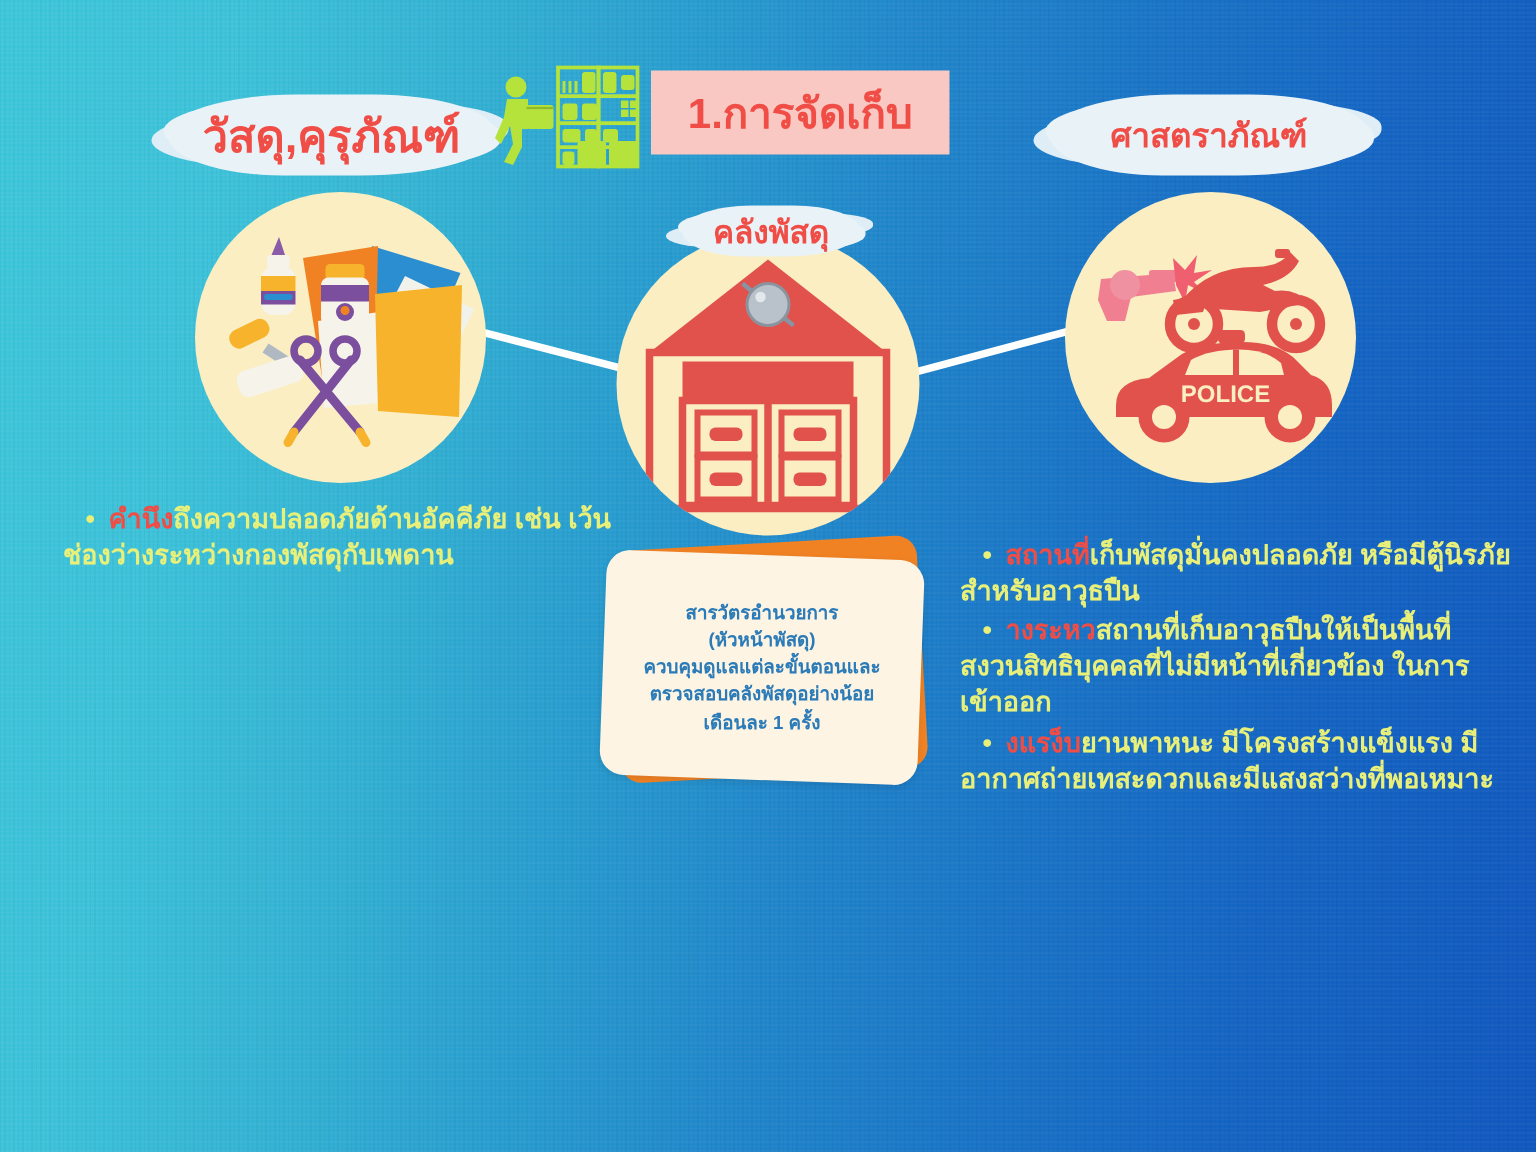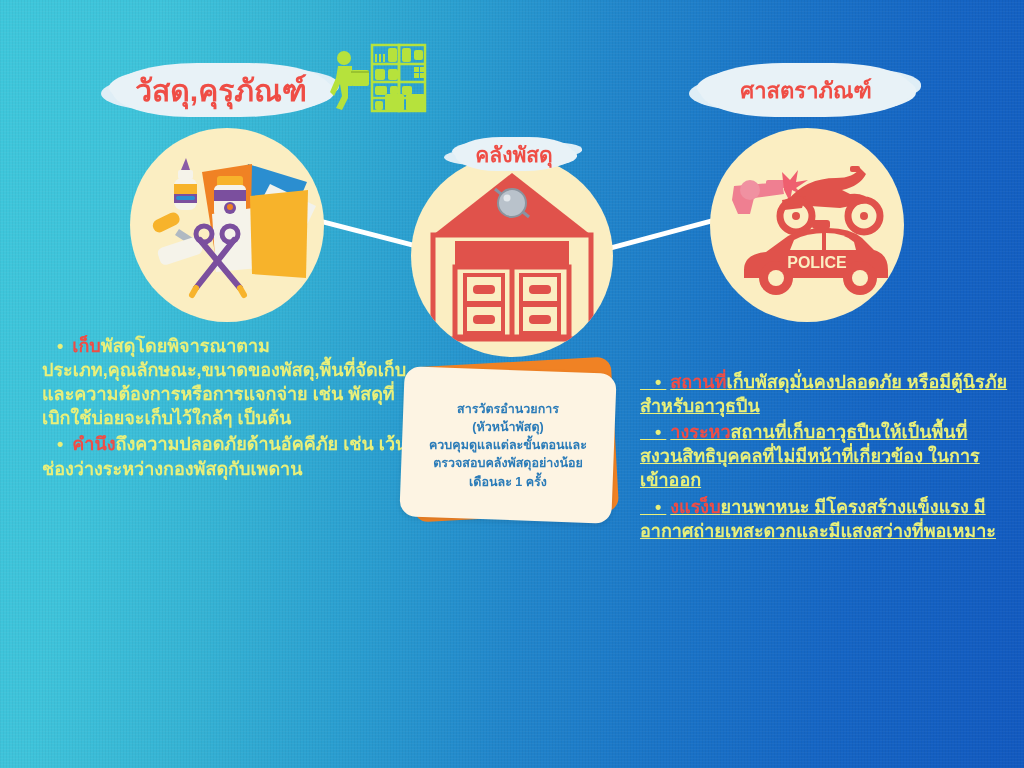--- a/index.html
+++ b/index.html
@@ -161,21 +161,21 @@
   
   .col {
     position: absolute;
     z-index: 5;
     color: #e9f07a;
     font-size: 18px;
     font-weight: bold;
     line-height: 1.34;
   }
   #col-left  { left: 42px;  top: 334px; width: 368px; }
-  #col-right { left: 640px; top: 370px; width: 368px; text-decoration: underline; }
+  #col-right { left: 640px; top: 358px; width: 368px; }
 
   .bullet-item { margin-bottom: 2px; }
   .bullet-item .lead {
     color: #ef4d45;
   }
   .bullet-item .dot {
     color: #e9f07a;
     margin-right: 4px;
   }
 </style>
@@ -337,20 +337,23 @@
         <rect x="45" y="44" width="12" height="9" rx="2"></rect>
         <rect x="60" y="44" width="8" height="9" rx="2"></rect>
         <rect x="72" y="44" width="10" height="9" rx="2"></rect>
         <rect x="45" y="59" width="8" height="9" rx="2"></rect>
         <rect x="55" y="52" width="19" height="17" rx="2"></rect>
         <rect x="76" y="52" width="19" height="17" rx="2"></rect>
       </g>
     </svg>
   </div>
 
+  <div id="step-title">
+    <span>1.การจัดเก็บ</span>
+  </div>
 
   <div class="brush" id="title-right">
     <span class="brush-bg"></span>
     <span class="brush-txt">ศาสตราภัณฑ์</span>
   </div>
 
   <div class="brush" id="label-center">
     <span class="brush-bg"></span>
     <span class="brush-txt">คลังพัสดุ</span>
   </div>
@@ -358,21 +361,20 @@
   <div id="card-back"></div>
   <div id="card-front">
     <div class="card-text">สารวัตรอำนวยการ
 (หัวหน้าพัสดุ)
 ควบคุมดูแลแต่ละขั้นตอนและ
 ตรวจสอบคลังพัสดุอย่างน้อย
 เดือนละ 1 ครั้ง</div>
   </div>
 
   <div class="col" id="col-left">
-      <div class="bullet-item"><span class="dot">&nbsp;&nbsp;&nbsp;•&nbsp;</span><span class="lead">เก็บ</span><span>พัสดุโดยพิจารณาตามประเภท,คุณลักษณะ,ขนาดของพัสดุ,พื้นที่จัดเก็บ และความต้องการหรือการแจกจ่าย เช่น พัสดุที่เบิกใช้บ่อยจะเก็บไว้ใกล้ๆ เป็นต้น</span></div>
       <div class="bullet-item"><span class="dot">&nbsp;&nbsp;&nbsp;•&nbsp;</span><span class="lead">คำนึง</span><span>ถึงความปลอดภัยด้านอัคคีภัย เช่น เว้นช่องว่างระหว่างกองพัสดุกับเพดาน</span></div>
     </div>
   <div class="col" id="col-right">
       <div class="bullet-item"><span class="dot">&nbsp;&nbsp;&nbsp;•&nbsp;</span><span class="lead">สถานที่</span><span>เก็บพัสดุมั่นคงปลอดภัย หรือมีตู้นิรภัยสำหรับอาวุธปืน</span></div>
       <div class="bullet-item"><span class="dot">&nbsp;&nbsp;&nbsp;•&nbsp;</span><span class="lead">างระหว</span><span>สถานที่เก็บอาวุธปืนให้เป็นพื้นที่สงวนสิทธิบุคคลที่ไม่มีหน้าที่เกี่ยวข้อง ในการเข้าออก</span></div>
       <div class="bullet-item"><span class="dot">&nbsp;&nbsp;&nbsp;•&nbsp;</span><span class="lead">งแรง็บ</span><span>ยานพาหนะ มีโครงสร้างแข็งแรง มีอากาศถ่ายเทสะดวกและมีแสงสว่างที่พอเหมาะ</span></div>
     </div>
 
 </div>
 

